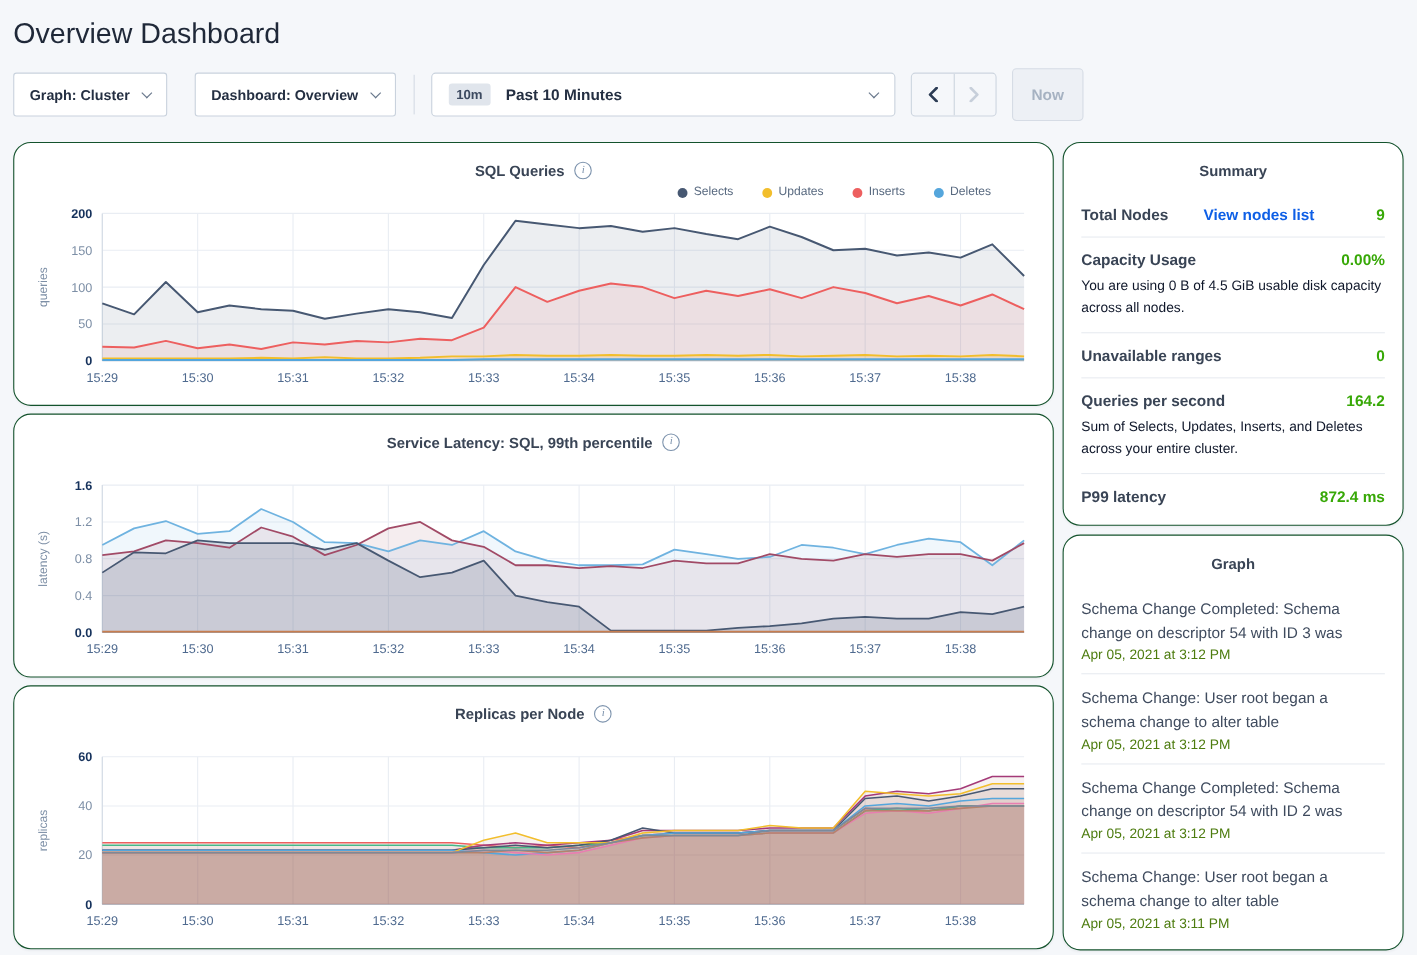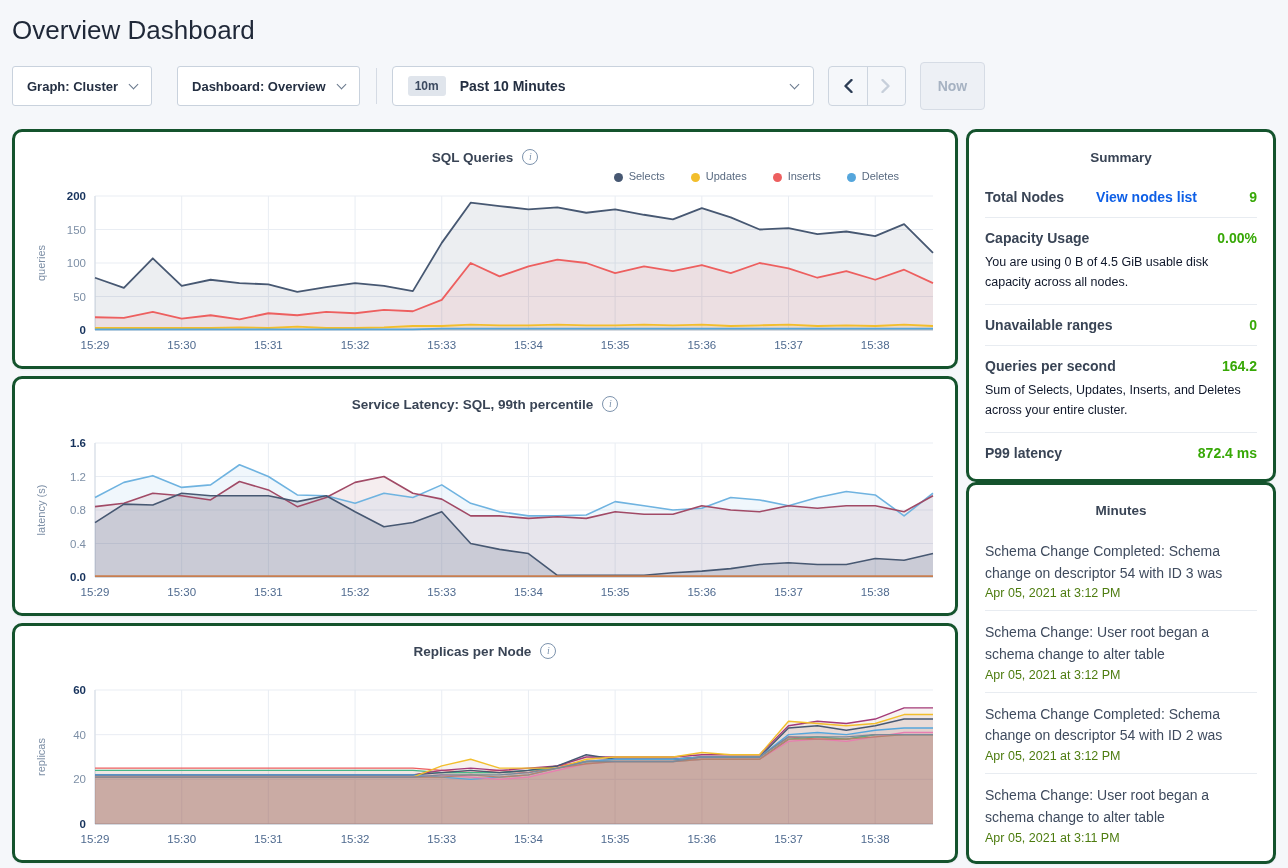--- a/index.html
+++ b/index.html
@@ -38,22 +38,22 @@
   .arrow-btn + .arrow-btn { border-left:1px solid #cdd5df; }
   .now-btn {
     margin-left:14px; height:48px; padding:0 17px; border:1px solid #d6dce5; border-radius:4px;
     background:#edf0f5; color:#a6b2c2; font-weight:bold; font-size:14px;
     font-family:"Liberation Sans", sans-serif;
   }
 
   
   .content { display:flex; gap:8px; align-items:flex-start; }
   .charts-col { flex:1; display:flex; flex-direction:column; gap:7px; min-width:0; }
-  .sidebar { width:310px; flex:none; display:flex; flex-direction:column; }
-  .card { background:#fff; border:3px solid #14532d; border-radius:10px; box-shadow:0 1px 2px rgba(30,40,60,0.05); }
+  .sidebar { width:310px; flex:none; display:flex; flex-direction:column; gap:8px; }
+  .card { background:#fff; border:1px solid #14532d; border-radius:16px; box-shadow:0 1px 2px rgba(30,40,60,0.05); }
 
   
   .chart-card { padding:15px 16px 10px; height:240px; }
   .chart-head { display:flex; justify-content:center; align-items:center; gap:9px; height:20px; }
   .chart-title { font-weight:bold; font-size:13.5px; color:#394455; }
   .info-icon {
     width:16px; height:16px; border:1px solid #7d93ad; border-radius:50%; color:#7d93ad;
     font-size:10px; line-height:1; display:flex; align-items:center; justify-content:center;
     font-family:"Liberation Serif", serif; font-style:italic; cursor:pointer; flex:none;
   }
@@ -334,21 +334,21 @@
 
         <div class="srow">
           <div class="srow-main">
             <span class="srow-label">P99 latency</span>
             <span class="srow-value">872.4 ms</span>
           </div>
         </div>
       </section>
 
       <section class="card side-card">
-        <div class="side-title">Minutes</div>
+        <div class="side-title">Graph</div>
         <div>
             <div class="event-item">
               <div class="event-text">Schema Change Completed: Schema change on descriptor 54 with ID 3 was</div>
               <div class="event-time">Apr 05, 2021 at 3:12 PM</div>
             </div>
             <div class="event-item">
               <div class="event-text">Schema Change: User root began a schema change to alter table</div>
               <div class="event-time">Apr 05, 2021 at 3:12 PM</div>
             </div>
             <div class="event-item">

